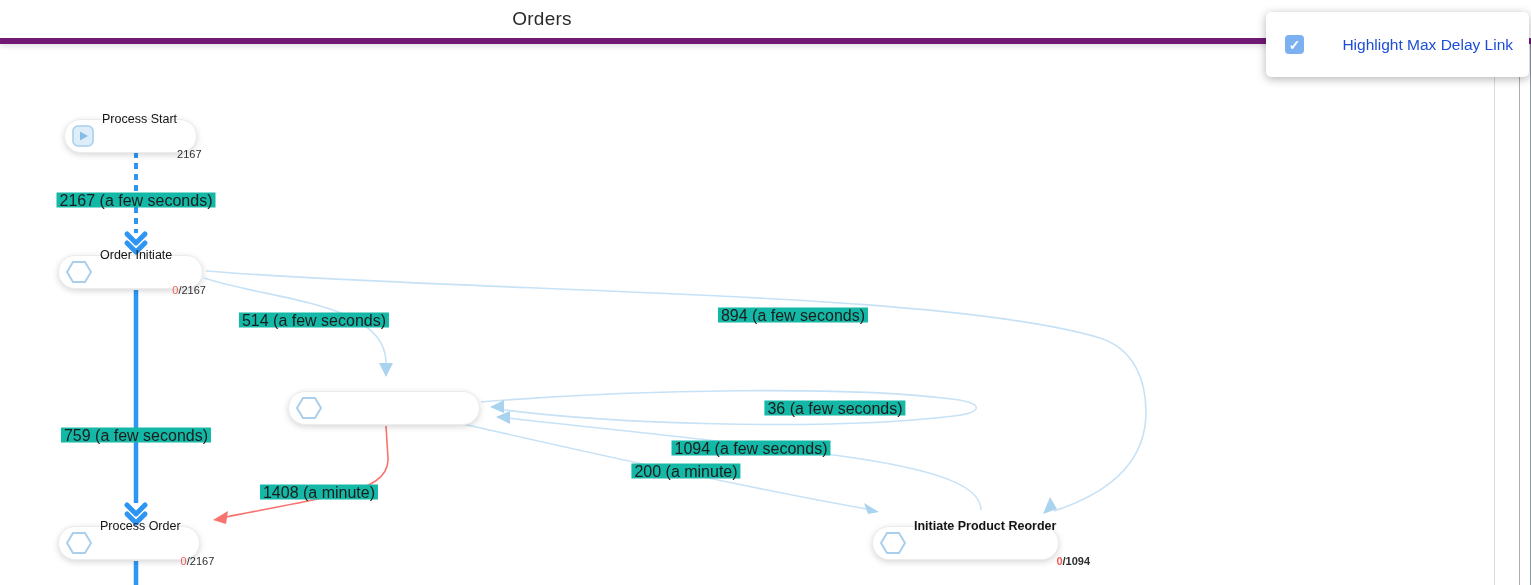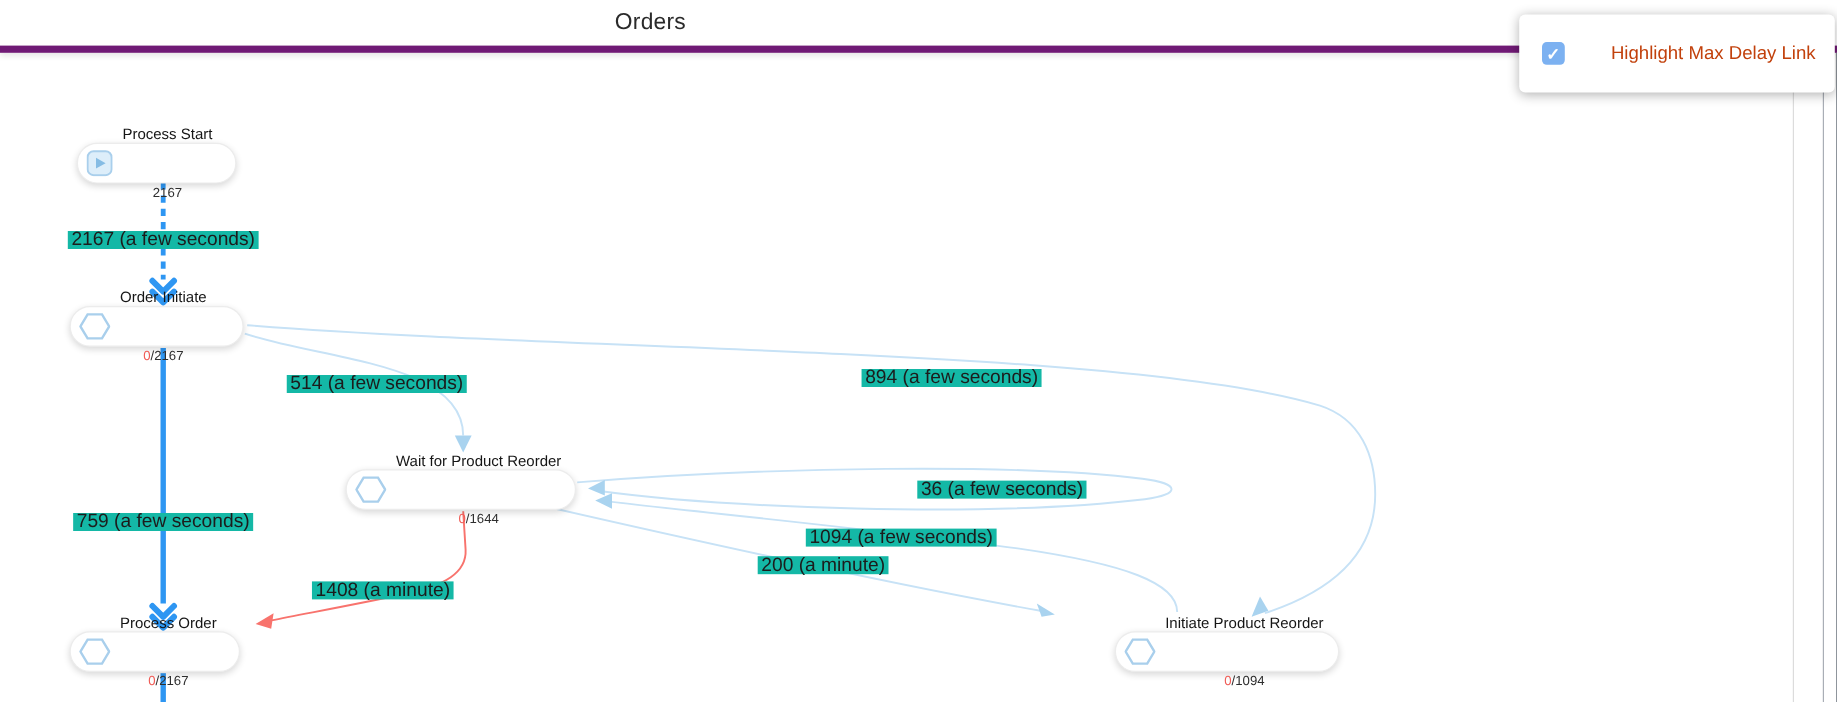--- a/index.html
+++ b/index.html
@@ -38,40 +38,40 @@
     display:flex; align-items:center;
     padding:0 16px 0 19px;
     z-index:6;
   }
   .checkbox {
     width:19px; height:19px; border-radius:4px;
     background:#7cb1f1; color:#fff;
     display:flex; align-items:center; justify-content:center;
     font-size:14px; font-weight:bold; cursor:pointer;
   }
-  .option-label { margin-left:auto; font-size:15.5px; color:#c2410c; }
+  .option-label { margin-left:auto; font-size:15.5px; color:#1d4ed8; }
 
   
   svg.edges { position:absolute; left:0; top:0; z-index:1; }
   .e-light  { stroke:#c7e2f6; stroke-width:1.6; fill:none; }
   .e-blue   { stroke:#2e96f2; fill:none; }
   .e-red    { stroke:#f8736d; stroke-width:1.6; fill:none; }
   .ah-light { fill:#a9d3ef; stroke:none; }
   .ah-red   { fill:#f8736d; stroke:none; }
   .chev     { stroke:#2e96f2; stroke-width:5; fill:none; stroke-linecap:round; stroke-linejoin:round; }
 
   .node {
     position:absolute; height:34px; z-index:2;
     background:#fff; border:1px solid #ececec; border-radius:17px;
     box-shadow:0 2px 6px rgba(0,0,0,0.16);
     display:flex; align-items:center; padding-left:7px;
     cursor:pointer;
   }
   .node .icon { display:flex; margin-right:8px; }
-  .node .nt { display:flex; flex-direction:column; justify-content:center;text-align:center; }
+  .node .nt { display:flex; flex-direction:row; justify-content:center; }
   .nlabel { font-size:12.5px; color:#151515; line-height:14px; white-space:nowrap; }
   .ncount { font-size:11px; color:#2e2e2e; line-height:12px;margin-top:36px; }
   .ncount .cactive { font-style:normal; color:#f05c56; }
 
   .elabel {
     position:absolute; z-index:3; transform:translate(-50%,-50%);
     font-size:16px; color:#1c1c1c; white-space:nowrap;
     background:#14b8a6; padding:0 3px; line-height:15px;
   }
 </style>
@@ -144,39 +144,35 @@
       <span class="ncount"><em class="cactive">0</em><span>/2167</span></span>
     </span>
   </div>
 
   <div class="node" style="left:288px; top:391px; width:192px;">
     <span class="icon">
       <svg width="26" height="24" viewBox="0 0 26 24">
         <polygon points="1,12 7,2 19,2 25,12 19,22 7,22" fill="#fff" stroke="#a9cfec" stroke-width="2"></polygon>
       </svg>
     </span>
-    <span class="nt">
-      <span class="nlabel">Wait for Product Reorder</span>
-      <span class="ncount"><em class="cactive">0</em><span>/1644</span></span>
-    </span>
   </div>
 
   <div class="node" style="left:58px; top:526px; width:142px;">
     <span class="icon">
       <svg width="26" height="24" viewBox="0 0 26 24">
         <polygon points="1,12 7,2 19,2 25,12 19,22 7,22" fill="#fff" stroke="#a9cfec" stroke-width="2"></polygon>
       </svg>
     </span>
     <span class="nt">
       <span class="nlabel">Process Order</span>
       <span class="ncount"><em class="cactive">0</em><span>/2167</span></span>
     </span>
   </div>
 
-  <div class="node" style="left:929px; top:526px; width:187px;">
+  <div class="node" style="left:872px; top:526px; width:187px;font-weight:bold;">
     <span class="icon">
       <svg width="26" height="24" viewBox="0 0 26 24">
         <polygon points="1,12 7,2 19,2 25,12 19,22 7,22" fill="#fff" stroke="#a9cfec" stroke-width="2"></polygon>
       </svg>
     </span>
     <span class="nt">
       <span class="nlabel">Initiate Product Reorder</span>
       <span class="ncount"><em class="cactive">0</em><span>/1094</span></span>
     </span>
   </div>

